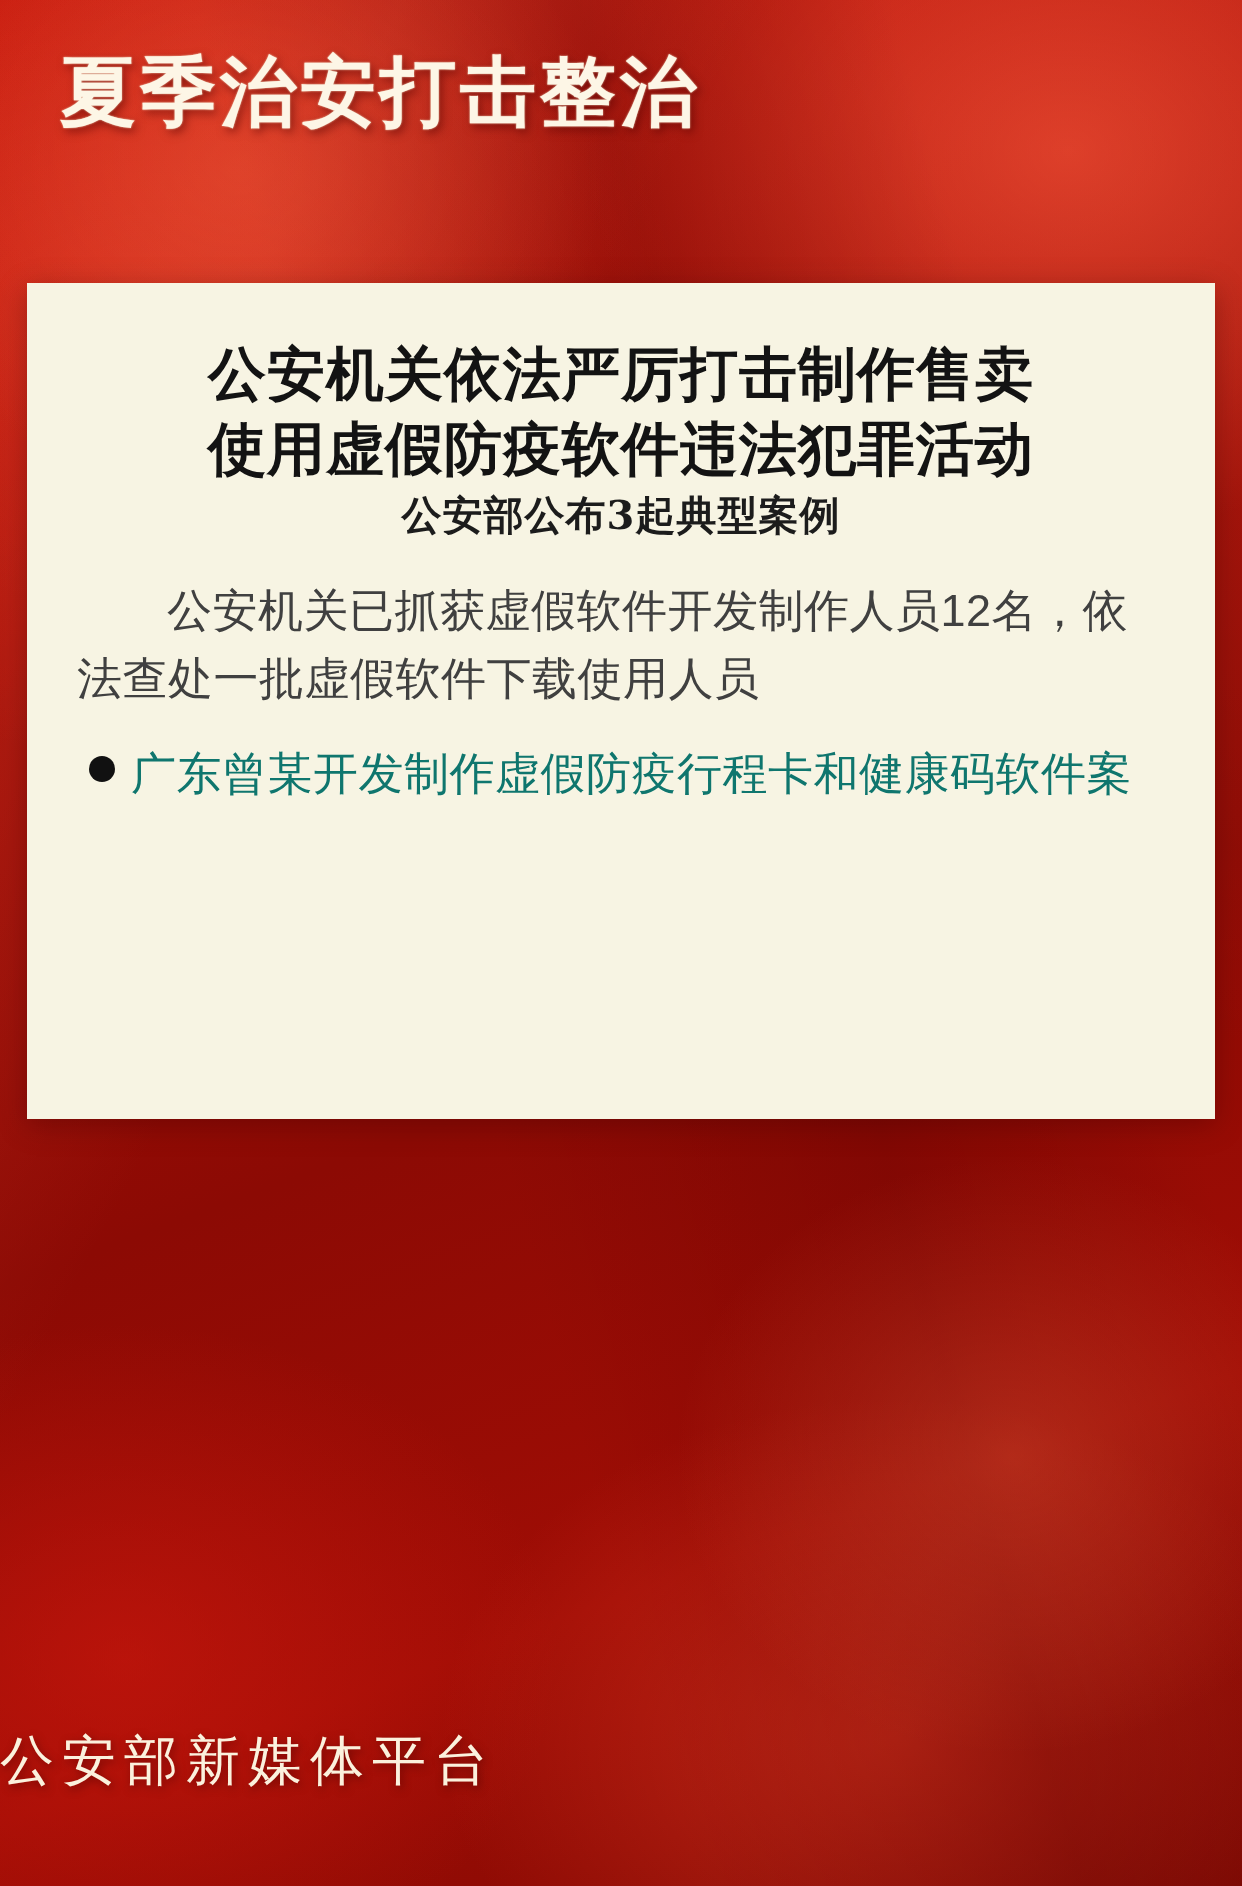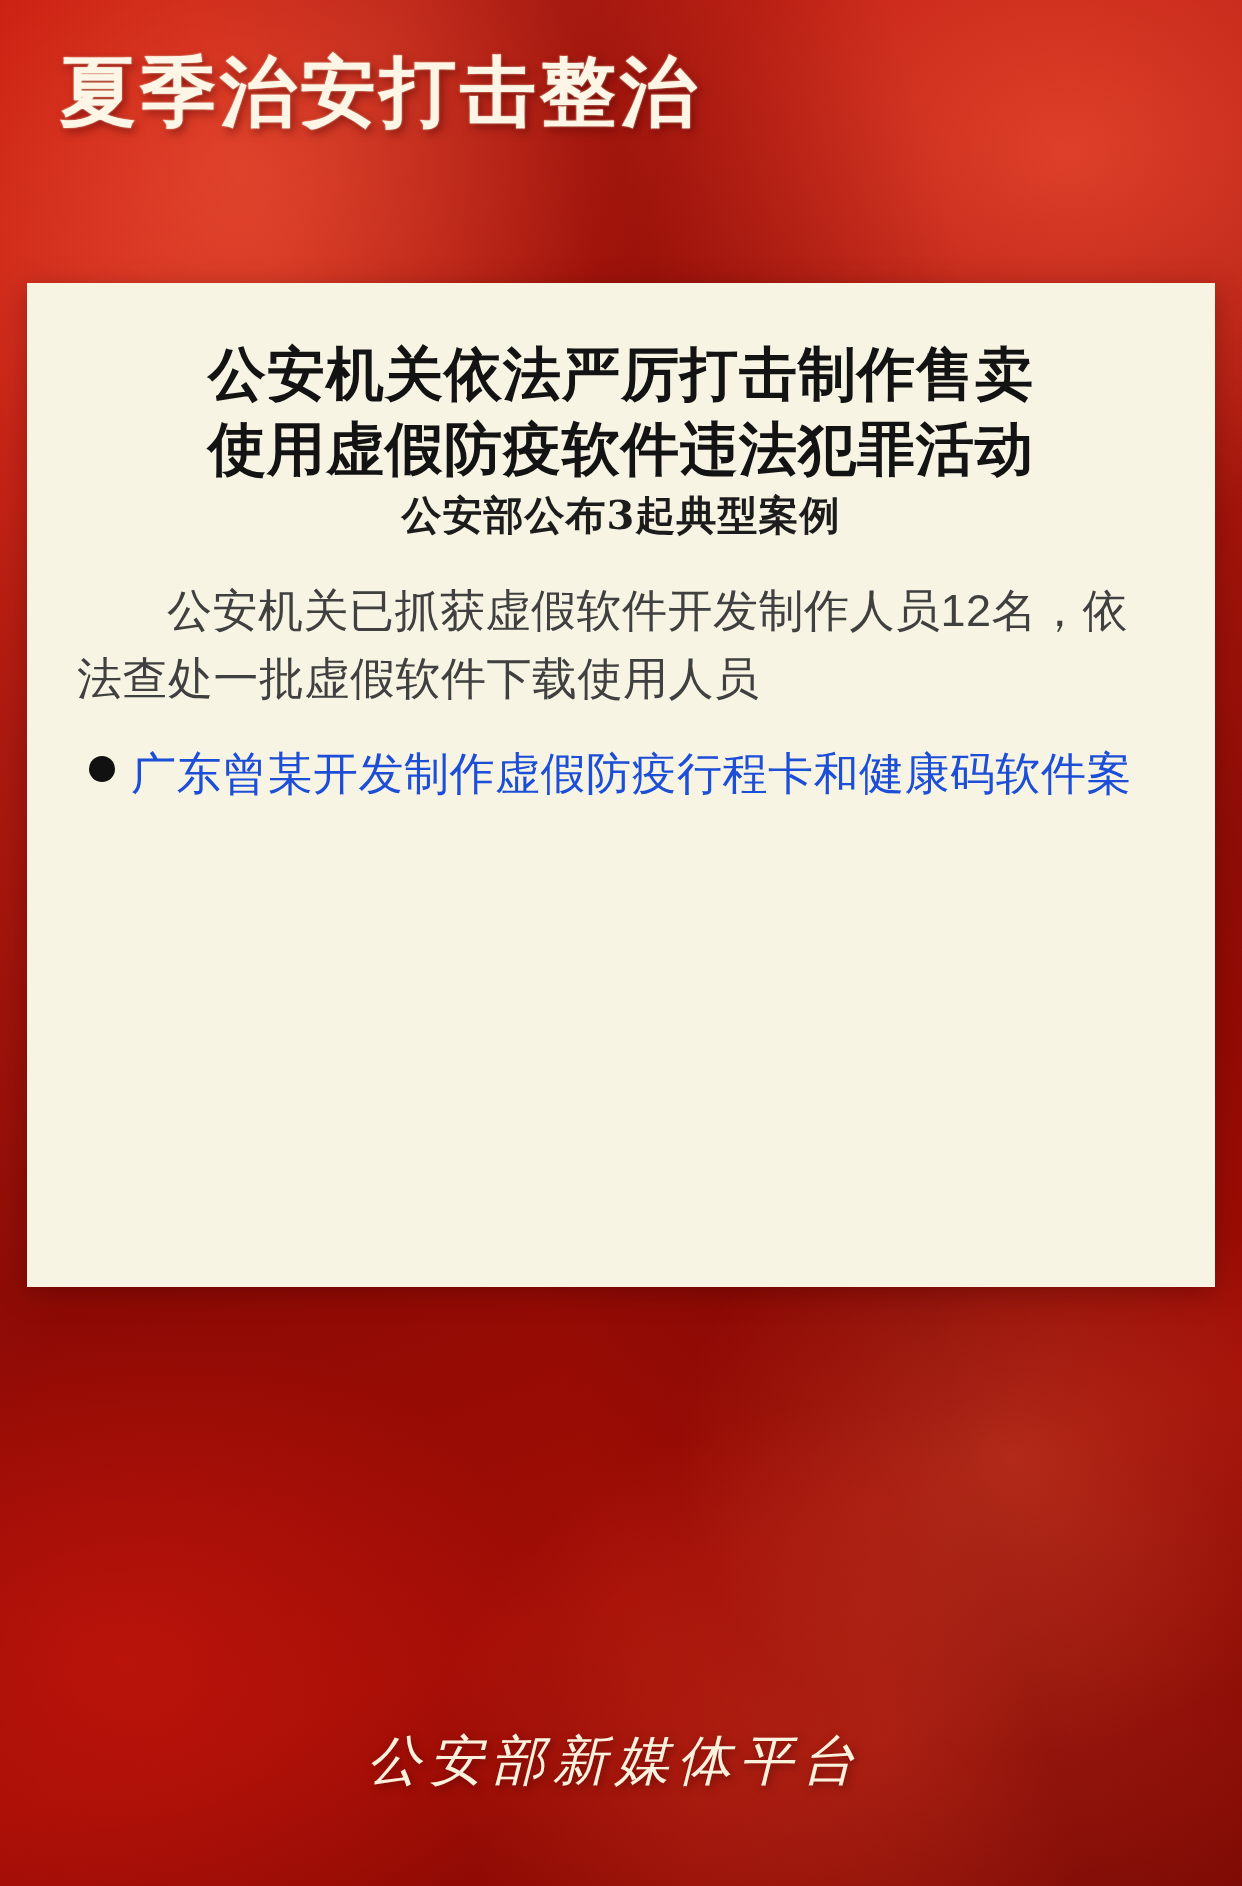--- a/index.html
+++ b/index.html
@@ -74,21 +74,21 @@
   .header-line.second {
     margin-top: 6px;
   }
 
   
   .card {
     position: absolute;
     left: 27px;
     top: 283px;
     width: 1188px;
-    height: 1004px;
+    height: 836px;
     background: #f7f4e3;
     box-shadow: 0 6px 26px rgba(60,0,0,0.35);
   }
   .card-inner {
     padding: 54px 44px 20px 44px;
   }
 
   .card-title {
     text-align: center;
     font-family: "DejaVu Serif", serif;
@@ -131,34 +131,32 @@
     flex: 0 0 auto;
     width: 26px;
     height: 26px;
     border-radius: 50%;
     background: #111;
     margin: 16px 16px 0 0;
   }
   .bullet-text {
     flex: 1 1 auto;
     font-family: "Liberation Sans", sans-serif;
-    color: #1d4ed8;
+    color: #0f766e;
     font-size: 45px;
     line-height: 1.50;
     letter-spacing: 0.5px;
   }
 
   
   .footer {
     position: absolute;
     left: 0;
     right: 12px;
     bottom: 88px;
-    text-align: center;
-    font-style: italic;
   }
   .footer-text {
     display: inline-block;
     color: #fbf1dd;
     font-family: "Liberation Sans", sans-serif;
     font-size: 54px;
     letter-spacing: 8px;
     text-shadow: 2px 3px 8px rgba(70,0,0,0.55);
   }
 </style>

